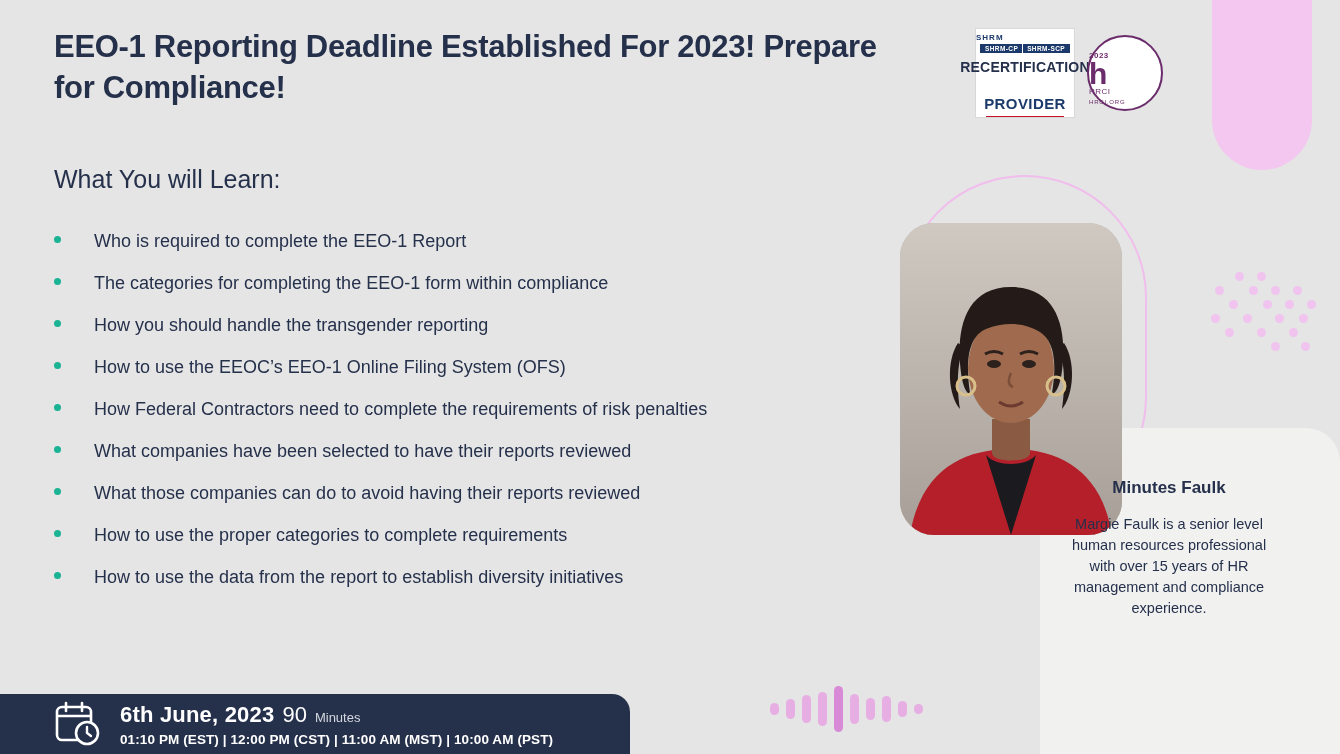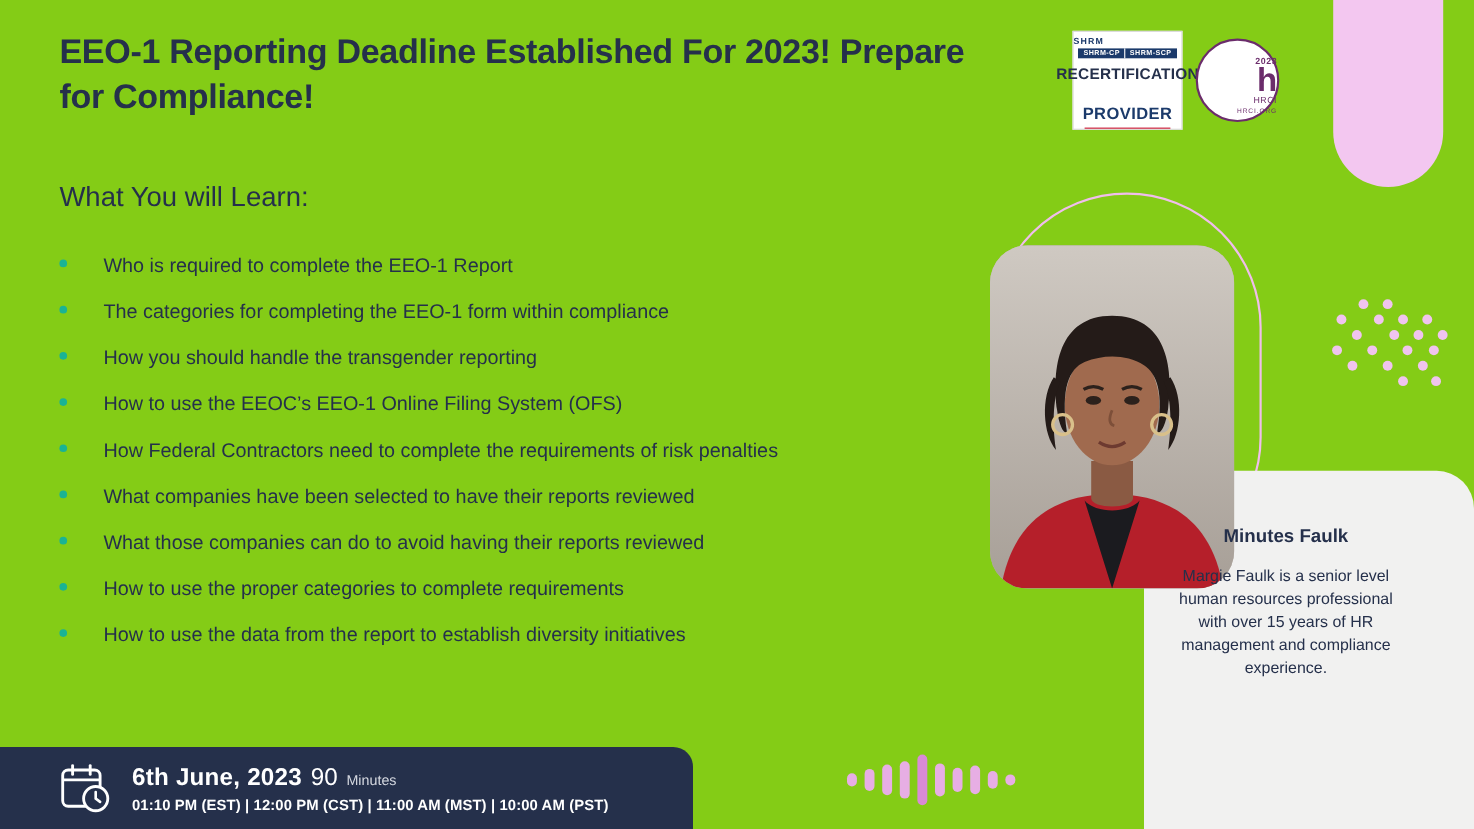--- a/index.html
+++ b/index.html
@@ -5,21 +5,21 @@
   * { box-sizing: border-box; margin: 0; padding: 0; }
   html, body {
     width: 1340px; height: 754px;
     background: #ffffff;
     font-family: "Liberation Sans", sans-serif;
     overflow: hidden;
   }
   .page {
     position: relative;
     width: 1340px; height: 754px;
-    background: #84cc16;
+    background: #e5e5e5;
     overflow: hidden;
   }
 
   
   .pink-pill {
     position: absolute;
     top: -120px; right: 28px;
     width: 100px; height: 290px;
     background: #f3c7f0;
     border-radius: 60px;
@@ -82,21 +82,21 @@
   }
   .shrm-bar span { color: #fff; font-size: 6.5px; font-weight: bold; letter-spacing: .4px; }
   .shrm-bar .divider { width: 1px; height: 9px; background: #fff; }
   .shrm-l1 { margin-top: 6px; font-size: 14px; font-weight: bold; color: #25304b; letter-spacing: .2px; }
   .shrm-l2 { margin-top: 20px; font-size: 15px; font-weight: bold; color: #1b3a6b; letter-spacing: .4px; }
   .shrm-rule { margin-top: 4px; width: 80%; height: 3px; background: #c8102e; }
 
   .hrci {
     width: 76px; height: 76px; border-radius: 50%;
     border: 2px solid #6b2c6b;
-    display: flex; flex-direction: column; align-items: flex-end; justify-content: center;
+    display: flex; flex-direction: column; align-items: flex-start; justify-content: center;
     background: #fff; position: relative;
   }
   .hrci-year {
     font-size: 8px; font-weight: bold; color: #6b2c6b; letter-spacing: .5px;
   }
   .hrci-h { font-size: 30px; font-weight: bold; color: #6b2c6b; line-height: .9; }
   .hrci-name { font-size: 8px; font-weight: normal; color: #6b2c6b; letter-spacing: .5px; }
   .hrci-bottom {
     position: absolute; bottom: 4px; font-size: 6px; color: #6b2c6b; letter-spacing: .8px;
   }
@@ -156,21 +156,21 @@
   }
 
   
   .wave { position: absolute; left: 770px; top: 686px; display: flex; align-items: center; gap: 7px; height: 46px; }
   .wave i { display: block; width: 9px; border-radius: 5px; background: #e7aee4; }
 
   
   .datebar {
     position: absolute;
     left: 0; bottom: 0;
-    width: 630px; height: 75px;
+    width: 630px; height: 60px;
     background: #25304b;
     border-top-right-radius: 18px;
     display: flex; align-items: center;
     padding-left: 54px;
   }
   .cal-icon { flex: none; width: 48px; height: 48px; position: relative; margin-right: 18px; }
   .datetext { color: #fff; }
   .dt-row1 { display: flex; align-items: baseline; gap: 8px; }
   .dt-date { font-size: 22px; font-weight: bold; letter-spacing: .2px; }
   .dt-dur { font-size: 22px; font-weight: 400; }

